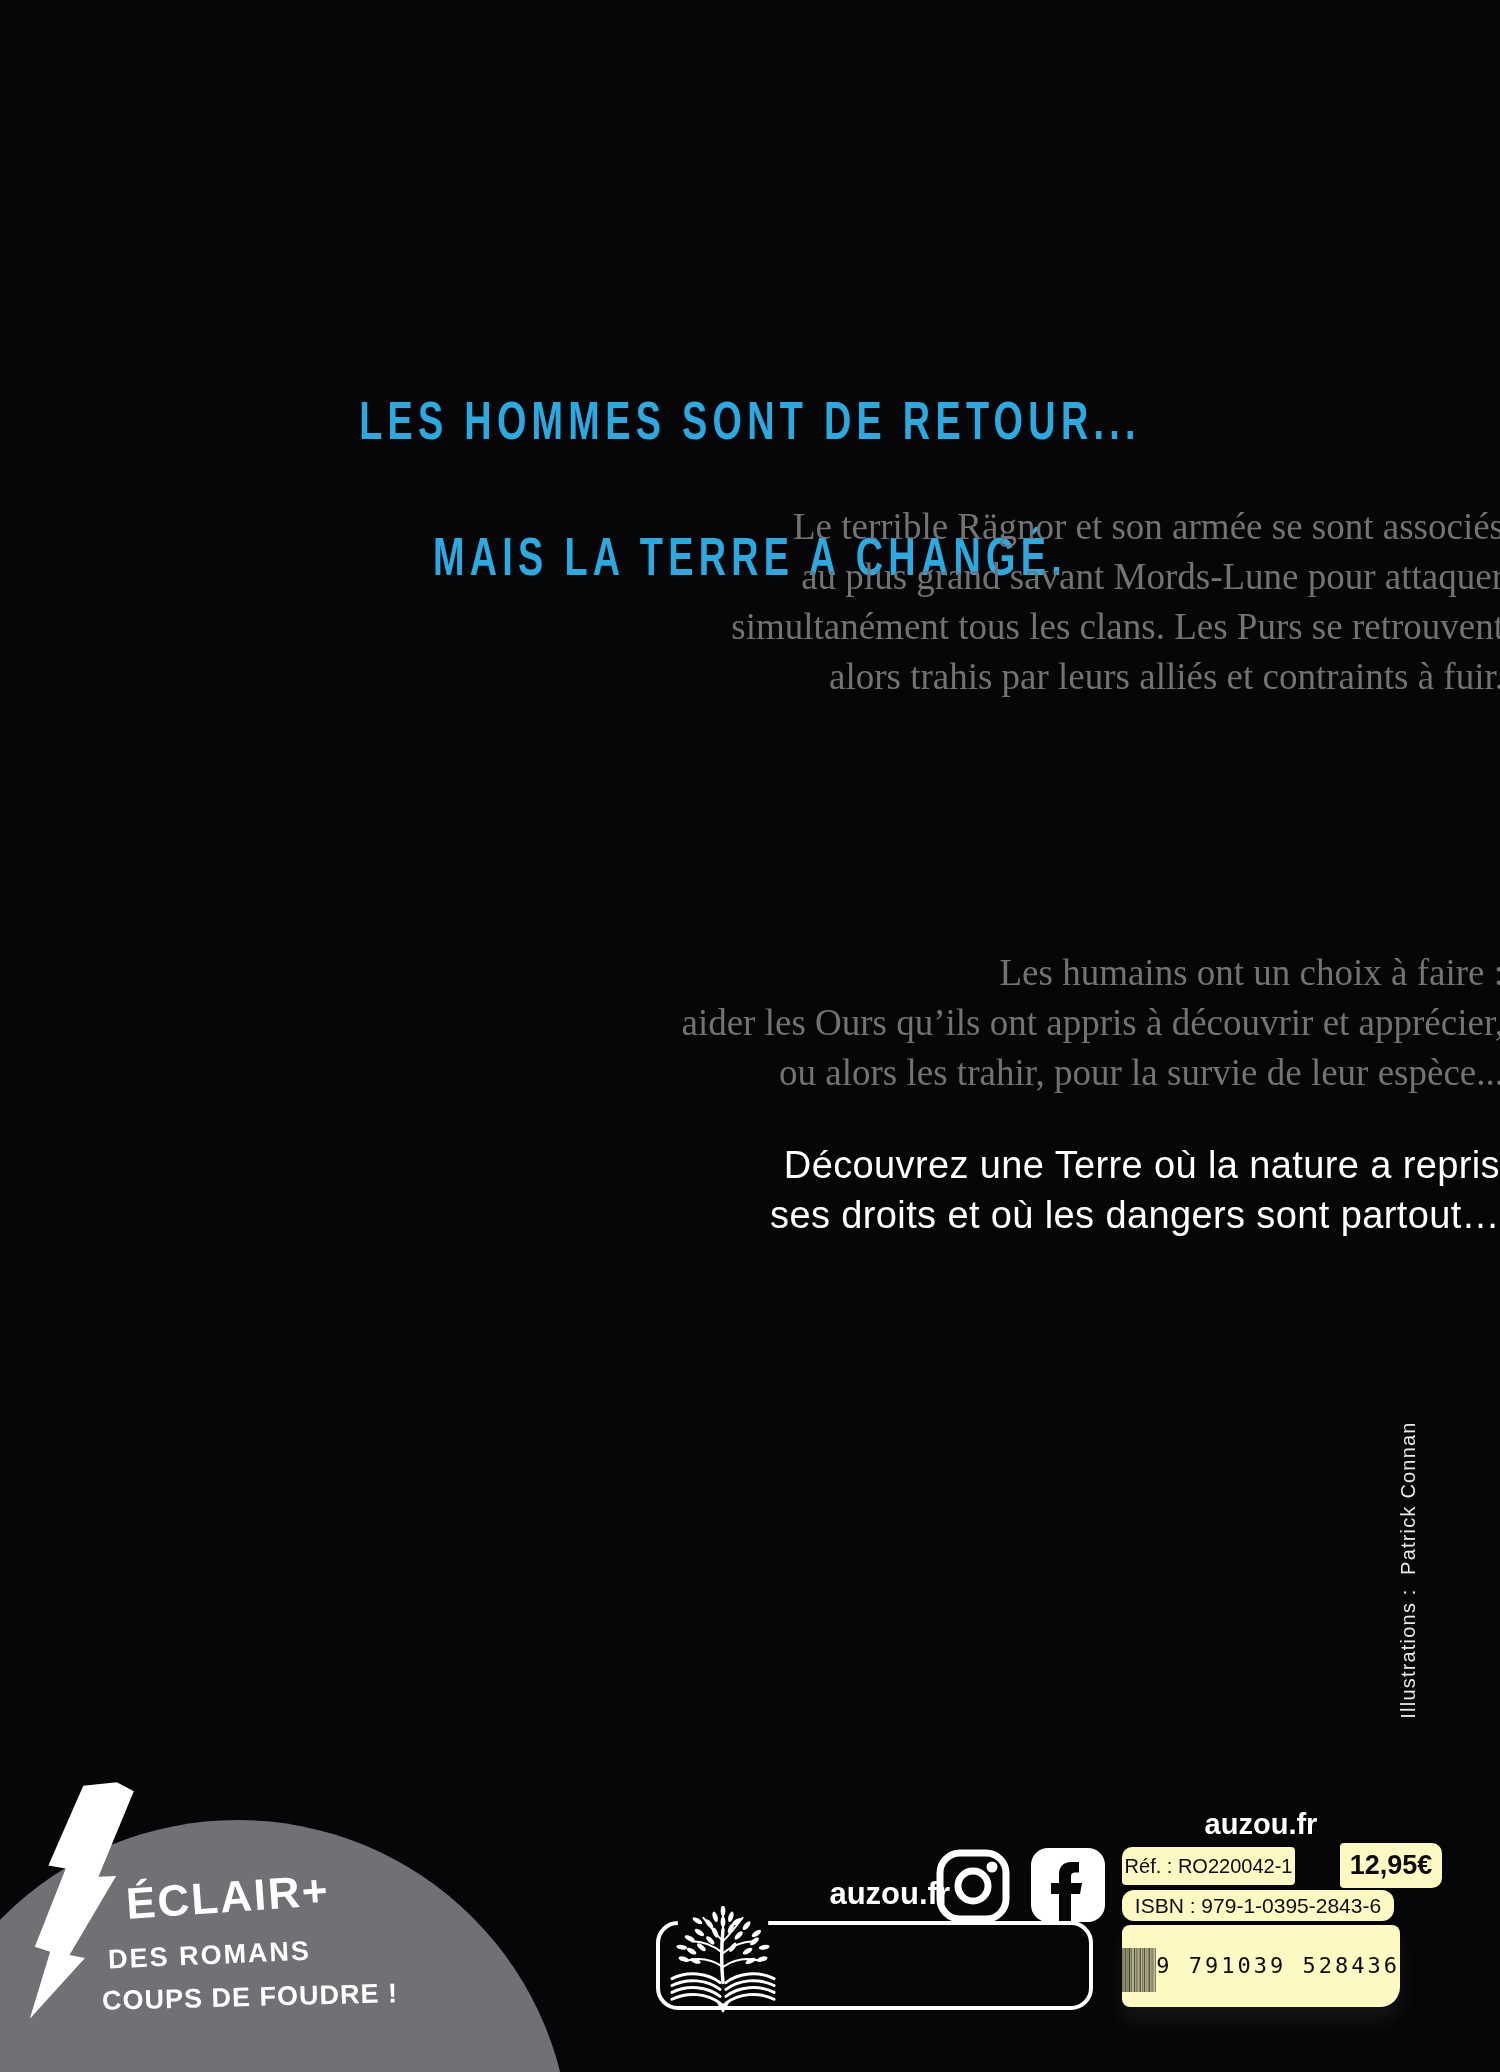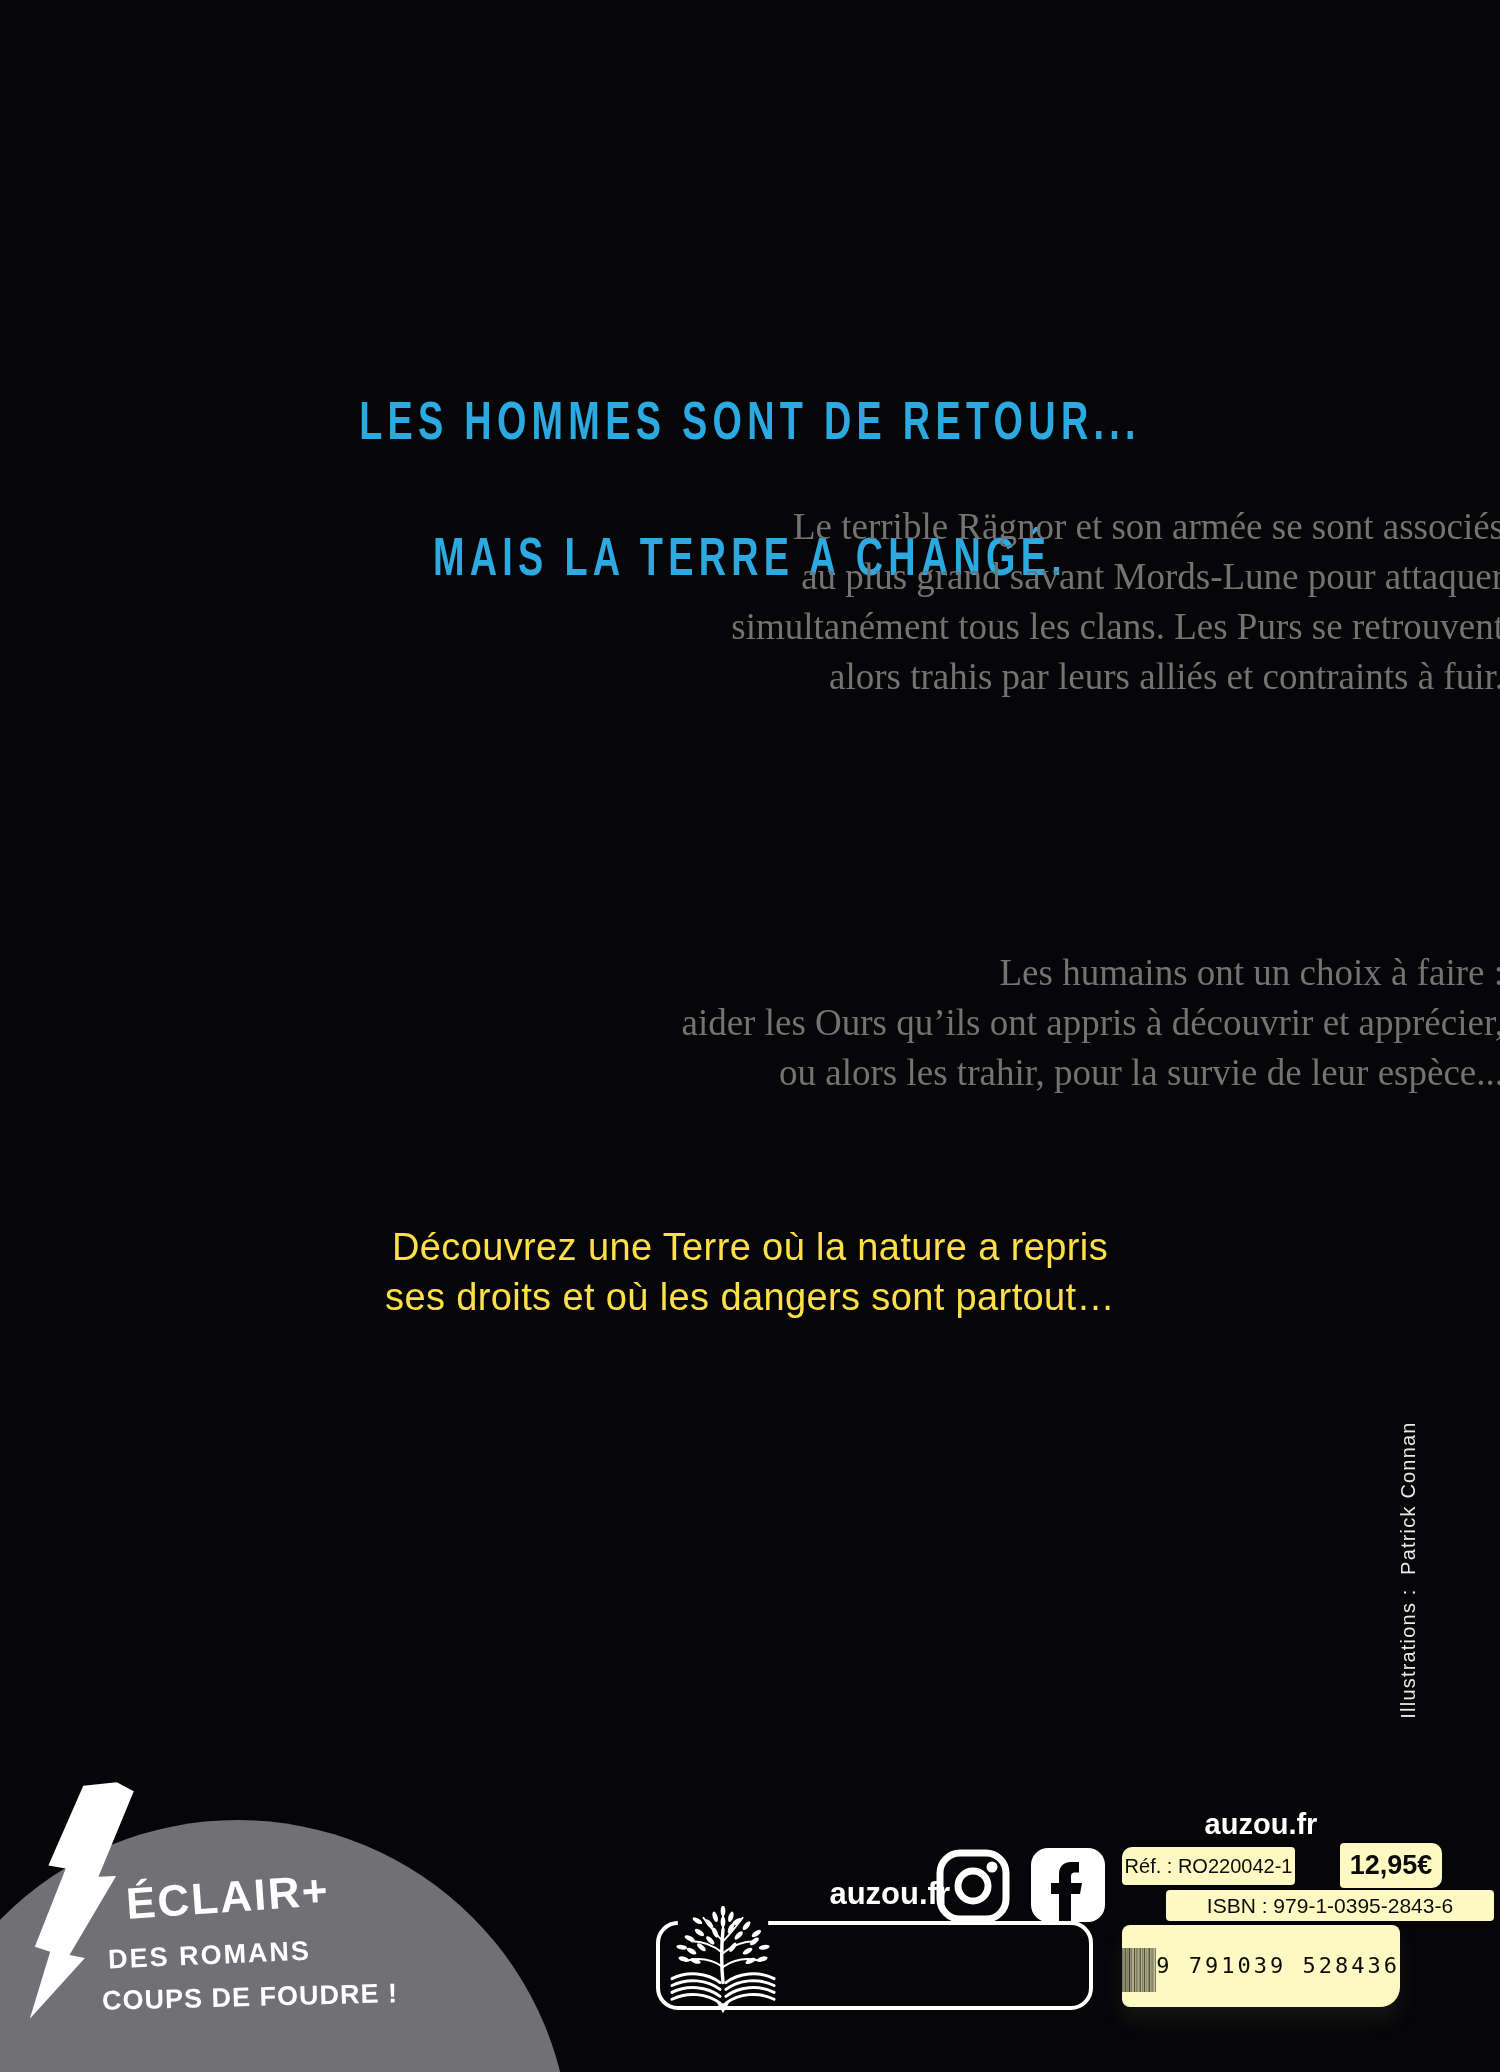--- a/index.html
+++ b/index.html
@@ -18,22 +18,22 @@
   }
   
   .para{
     position:absolute;left:4px;width:100%;text-align:right;
     font-family:"Liberation Serif",serif;
     color:#737373;font-size:37px;line-height:50px;white-space:pre-line;
   }
   .p1{top:502px}.p2{top:756px}.p3{top:948px}
   
   .teaser{
-    position:absolute;top:1222px;left:0;width:100%;text-align:center;
-    color:#fde047;font-size:38px;line-height:50px;letter-spacing:.01em;
+    position:absolute;top:1140px;left:0;width:100%;text-align:right;
+    color:#ffffff;font-size:38px;line-height:50px;letter-spacing:.01em;
     white-space:pre-line;
   }
   
   .credit{
     position:absolute;top:1570px;left:1408px;
     transform:translate(-50%,-50%) rotate(-90deg);
     color:#e9e9e9;font-size:20px;letter-spacing:.06em;white-space:pre;
   }
   
   .badge-circle{
@@ -59,21 +59,21 @@
   .eco-text{
     position:absolute;left:792px;top:1931px;width:300px;
     color:#fff;font-weight:bold;font-size:17.5px;line-height:25px;white-space:pre-line;
   }
   
   .site-right{position:absolute;left:1122px;top:1808px;width:278px;text-align:center;
     color:#fff;font-weight:bold;font-size:29px;}
   .wbox{position:absolute;background:#fef9c3;color:#0c0c0c;display:flex;align-items:center;justify-content:center;box-sizing:border-box;}
   .ref-box{left:1122px;top:1847px;width:173px;height:38px;border-radius:10px 4px 4px 4px;font-size:20px;}
   .price-box{left:1340px;top:1843px;width:102px;height:45px;border-radius:4px 10px 10px 4px;font-size:27px;font-weight:bold;}
-  .isbn-box{left:1122px;top:1890px;width:328px;height:31px;border-radius:4px;font-size:21px;margin-left:44px;}
+  .isbn-box{left:1122px;top:1890px;width:272px;height:31px;border-radius:12px;font-size:21px;}
   .barcode-box{
     left:1122px;top:1925px;width:278px;height:82px;border-radius:8px 8px 20px 8px;
     justify-content:flex-start;box-shadow:0 14px 18px rgba(40,40,40,.45);
   }
   .bars{width:236px;height:44px;margin-top:7px;}
   .digits{
     font-family:"DejaVu Sans Mono",monospace;font-size:22px;letter-spacing:3px;
     color:#0c0c0c;line-height:26px;white-space:pre;
   }
 </style>

